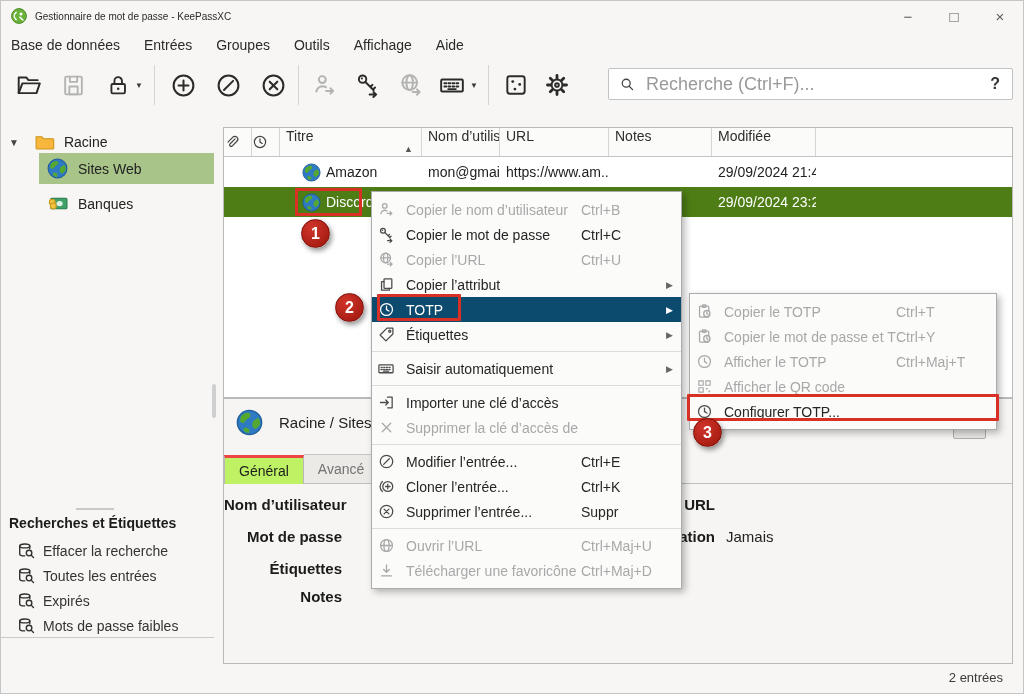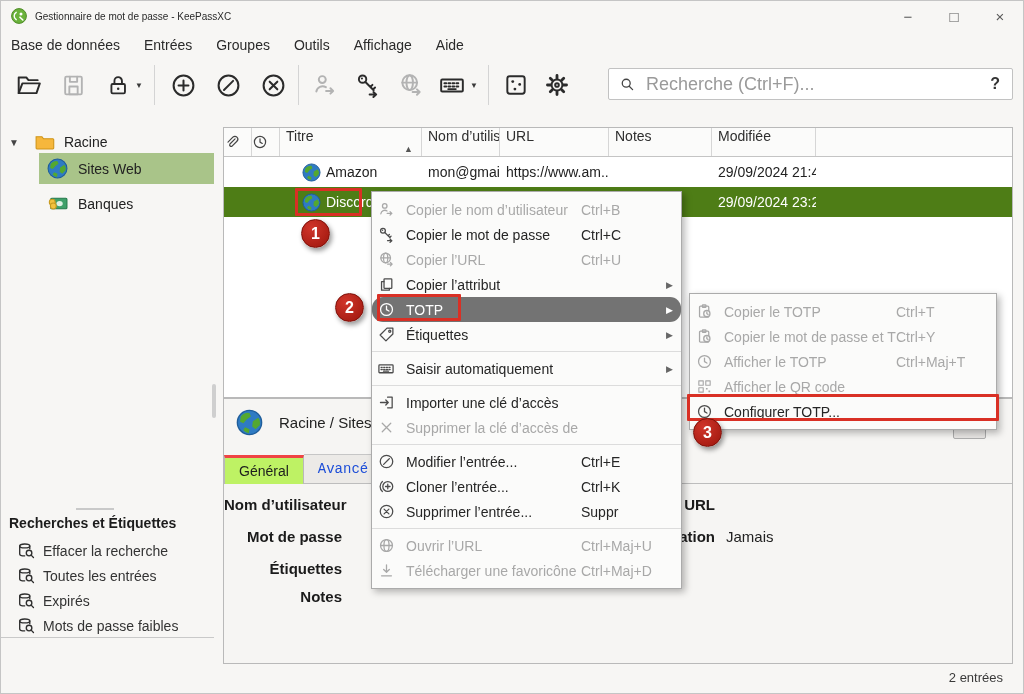--- a/index.html
+++ b/index.html
@@ -67,38 +67,38 @@
   .dhead .btitle{margin-left:16px;font-size:15px;color:#222;}
   .dclose{position:absolute;right:26px;top:10px;width:31px;height:28px;background:#e8e6e4;
           border:1px solid #aeaeae;border-radius:2px;display:flex;align-items:center;justify-content:center;
           font-size:16px;color:#333;}
   .dtabs{position:absolute;left:0;top:55px;width:100%;height:30px;display:flex;align-items:flex-end;
          border-bottom:1px solid #bdbdbd;box-sizing:border-box;}
   .dtab{height:29px;display:flex;align-items:center;justify-content:center;font-size:14px;
         box-sizing:border-box;padding:0 14px;}
   .dtab.active{background:#bef264;border:1px solid #b9b9b9;border-bottom:none;border-top:3px solid #ef4444;
                color:#1d1d1d;margin-bottom:-1px;text-align:center;}
-  .dtab.inactive{background:#eceae7;border:1px solid #c6c6c6;border-left:none;border-bottom:none;color:#1d4ed8;font-family:Liberation Mono, monospace;}
+  .dtab.inactive{background:#eceae7;border:1px solid #c6c6c6;border-left:none;border-bottom:none;color:#737373;}
   .fldl{position:absolute;width:118px;text-align:right;font-size:15px;font-weight:bold;color:#1b1b1b;white-space:nowrap;}
   .fldr-label{position:absolute;width:131px;left:360px;text-align:right;font-size:15px;font-weight:bold;color:#1b1b1b;white-space:nowrap;overflow:hidden;}
   .fldr-value{position:absolute;left:502px;font-size:15px;color:#222;white-space:nowrap;}
 
   
   .cmenu{position:absolute;background:#fbfbfa;border:1px solid #ababab;
          box-shadow:3px 3px 7px rgba(0,0,0,.28);padding:5px 0;box-sizing:border-box;z-index:10;}
   #context-menu{left:370px;top:190px;width:311px;}
   #totp-submenu{left:688px;top:292px;width:308px;z-index:11;}
   .mi{display:flex;align-items:center;height:25px;padding:0 8px 0 4px;font-size:14px;color:#262626;}
   .mi .mic{width:20px;margin-right:10px;display:flex;justify-content:center;color:#4c4c4c;}
   .mi .mil{flex:1;white-space:nowrap;overflow:hidden;}
   .mi .mis{flex:0 0 80px;white-space:nowrap;}
   #totp-submenu .mi .mis{flex:0 0 92px;}
   .mi .mia{flex:0 0 12px;font-size:9px;color:#666;text-align:right;}
   .mi.disabled,.mi.disabled .mic,.mi.disabled .mia{color:#a8a8a8;}
-  .mi.hl{background:#737373;color:#fff;border-radius:11px;}
+  .mi.hl{background:#0c4a6e;color:#fff;}
   .mi.hl .mic,.mi.hl .mia{color:#fff;}
   .msep{height:1px;background:#dcdcdc;margin:4px 0;}
 
   
   .rbox{position:absolute;border:3px solid #d93025;box-sizing:border-box;z-index:20;border-radius:1px;}
   .badge{position:absolute;width:27px;height:27px;border-radius:50%;z-index:21;
          background:radial-gradient(circle at 35% 30%, #d0352a, #9c150c);
          border:1px solid #7c0f08;color:#fff;font-weight:bold;font-size:16px;
          display:flex;align-items:center;justify-content:center;
          box-shadow:2px 3px 5px rgba(0,0,0,.4);}

